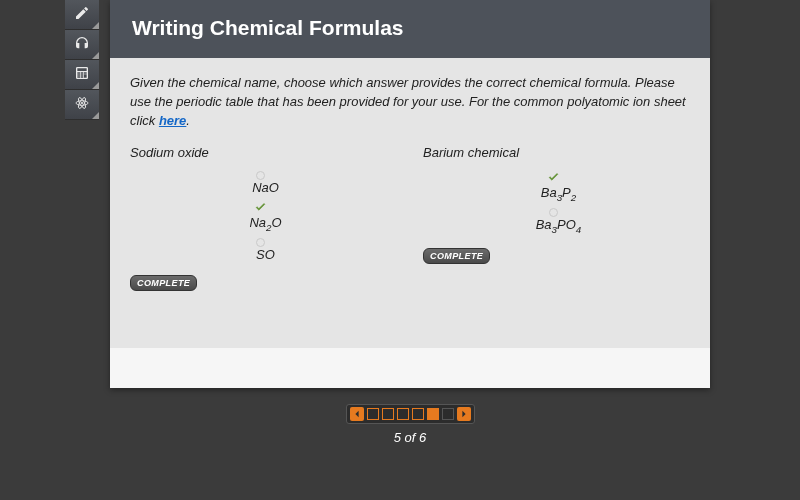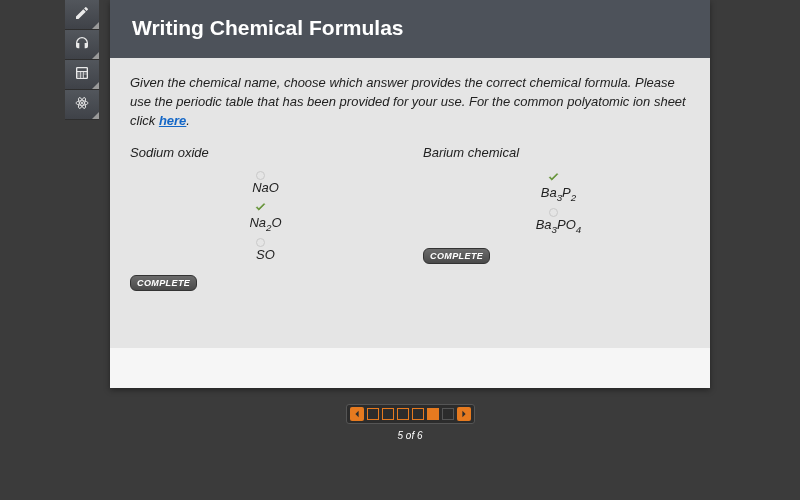--- a/index.html
+++ b/index.html
@@ -125,21 +125,21 @@
   .page-box {
     width: 12px; height: 12px;
     border: 1px solid #e67a1f;
     background: transparent;
     cursor: pointer;
   }
   .page-box.active { background: #e67a1f; }
   .page-box.inactive { border-color: #555; }
   .page-label {
     color: #fff;
-    font-size: 10px;
+    font-size: 13px;
     font-style: italic;
     margin-top: 6px;
   }
 </style>
 </head>
 <body>
 
 <div class="toolstrip">
   <div class="tool">
     <span>

